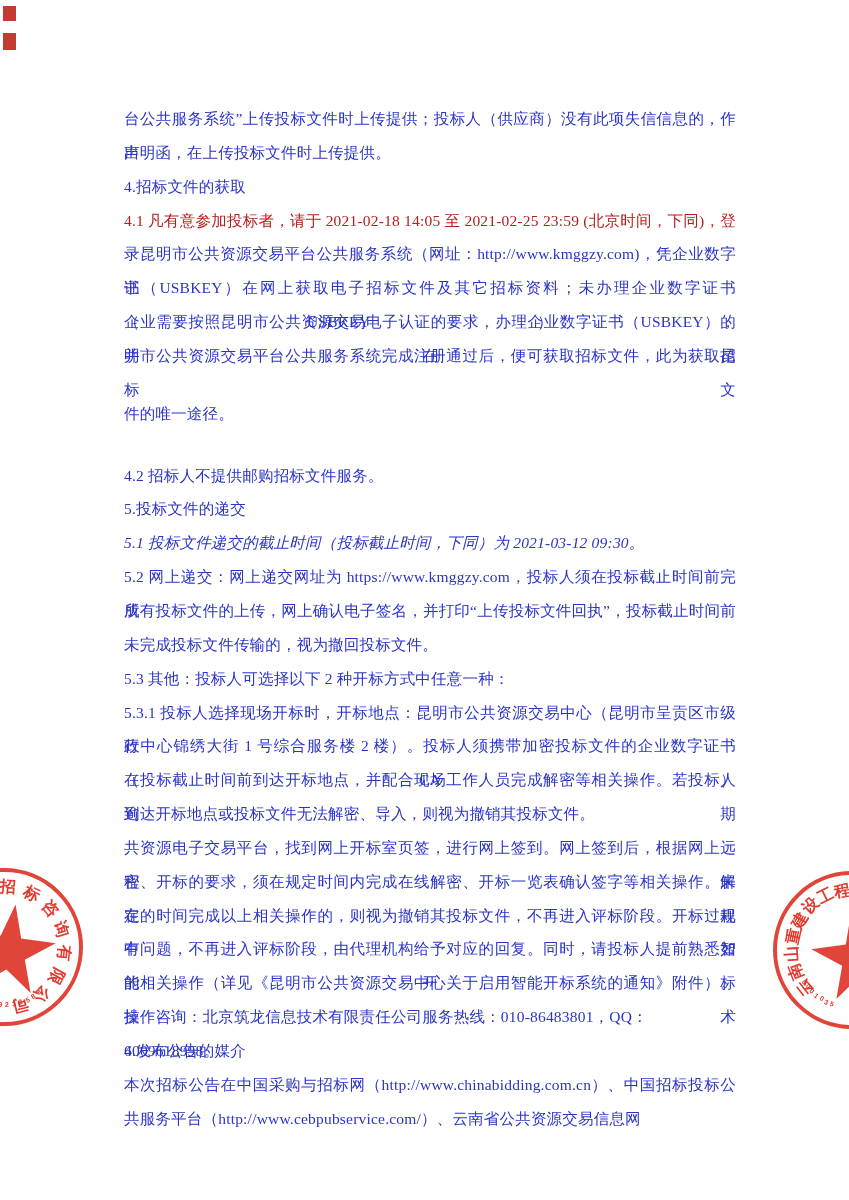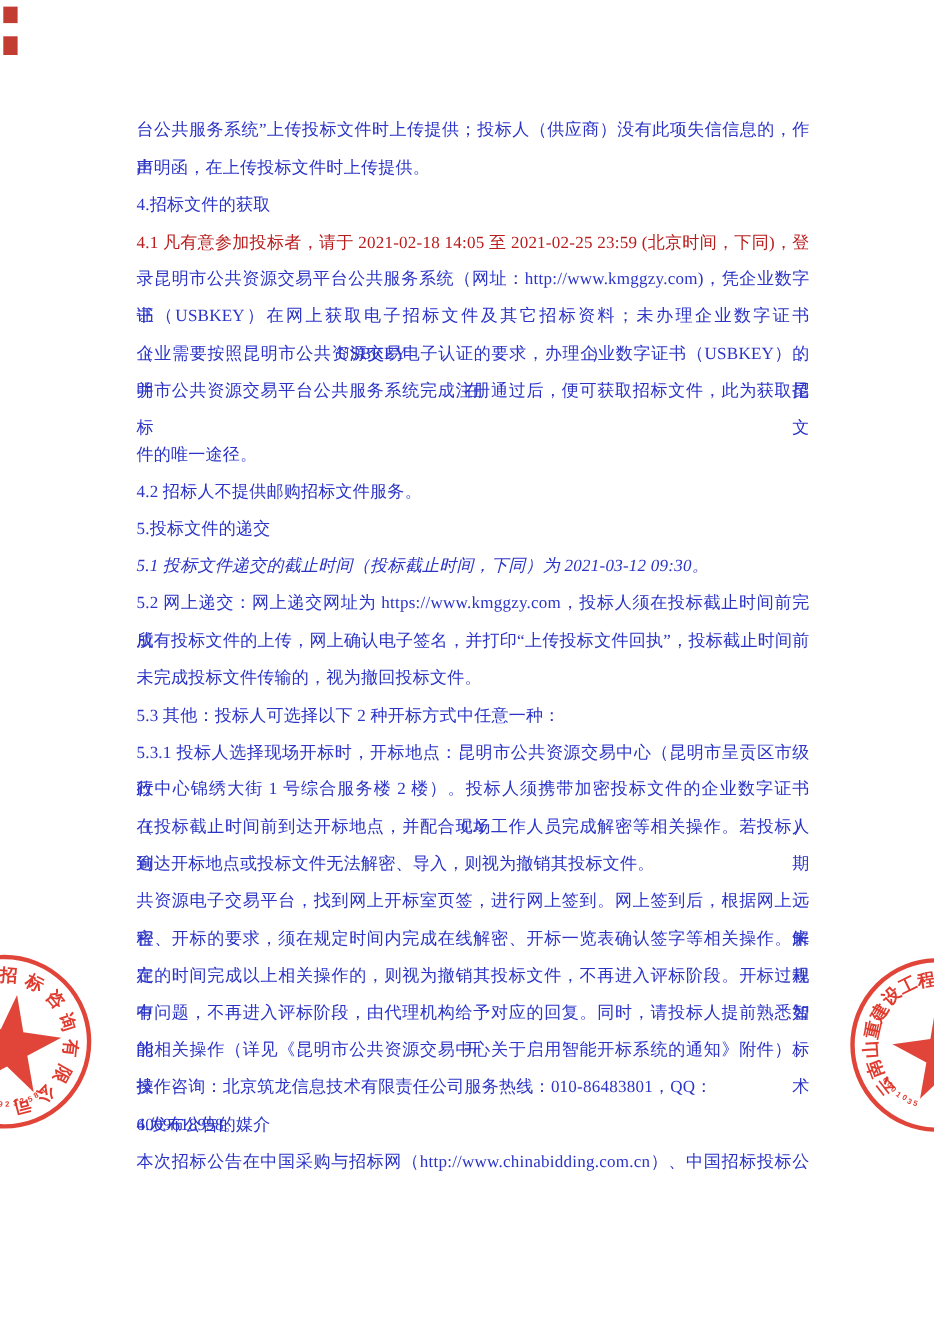--- a/index.html
+++ b/index.html
@@ -58,39 +58,40 @@
 <div class="text-block" style="color: rgb(43, 52, 198);">
     <div class="doc-line justified" style="color: rgb(43, 52, 198);">台公共服务系统”上传投标文件时上传提供；投标人（供应商）没有此项失信信息的，作出</div>
     <div class="doc-line" style="color: rgb(43, 52, 198);">声明函，在上传投标文件时上传提供。</div>
     <div class="doc-line" style="color: rgb(43, 52, 198);">4.招标文件的获取</div>
     <div class="doc-line justified" style="color: #b91c1c;">4.1 凡有意参加投标者，请于 2021-02-18 14:05 至 2021-02-25 23:59 (北京时间，下同)，登</div>
     <div class="doc-line justified" style="color: rgb(43, 52, 198);">录昆明市公共资源交易平台公共服务系统（网址：http://www.kmggzy.com)，凭企业数字证</div>
     <div class="doc-line justified" style="color: rgb(43, 52, 198);">书（USBKEY）在网上获取电子招标文件及其它招标资料；未办理企业数字证书（USBKEY）的</div>
     <div class="doc-line justified" style="color: rgb(43, 52, 198);">企业需要按照昆明市公共资源交易电子认证的要求，办理企业数字证书（USBKEY），并在昆</div>
     <div class="doc-line justified" style="color: rgb(43, 52, 198);">明市公共资源交易平台公共服务系统完成注册通过后，便可获取招标文件，此为获取招标文</div>
     <div class="doc-line" style="color: rgb(43, 52, 198); margin-top: 24px;">件的唯一途径。</div>
-    <div class="doc-line" style="color: rgb(43, 52, 198);">4.2 招标人不提供邮购招标文件服务。</div>
+    <div class="doc-line" style="color: rgb(43, 52, 198); margin-top: 28px;">4.2 招标人不提供邮购招标文件服务。</div>
     <div class="doc-line" style="color: rgb(43, 52, 198);">5.投标文件的递交</div>
     <div class="doc-line" style="color: rgb(43, 52, 198); font-style: italic;">5.1 投标文件递交的截止时间（投标截止时间，下同）为 2021-03-12 09:30。</div>
     <div class="doc-line justified" style="color: rgb(43, 52, 198);">5.2 网上递交：网上递交网址为 https://www.kmggzy.com，投标人须在投标截止时间前完成</div>
     <div class="doc-line justified" style="color: rgb(43, 52, 198);">所有投标文件的上传，网上确认电子签名，并打印“上传投标文件回执”，投标截止时间前</div>
     <div class="doc-line" style="color: rgb(43, 52, 198);">未完成投标文件传输的，视为撤回投标文件。</div>
     <div class="doc-line" style="color: rgb(43, 52, 198);">5.3 其他：投标人可选择以下 2 种开标方式中任意一种：</div>
     <div class="doc-line justified" style="color: rgb(43, 52, 198);">5.3.1 投标人选择现场开标时，开标地点：昆明市公共资源交易中心（昆明市呈贡区市级行</div>
     <div class="doc-line justified" style="color: rgb(43, 52, 198);">政中心锦绣大街 1 号综合服务楼 2 楼）。投标人须携带加密投标文件的企业数字证书（CA）</div>
     <div class="doc-line justified" style="color: rgb(43, 52, 198);">在投标截止时间前到达开标地点，并配合现场工作人员完成解密等相关操作。若投标人逾期</div>
     <div class="doc-line" style="color: rgb(43, 52, 198);">到达开标地点或投标文件无法解密、导入，则视为撤销其投标文件。</div>
     <div class="doc-line justified" style="color: rgb(43, 52, 198);">共资源电子交易平台，找到网上开标室页签，进行网上签到。网上签到后，根据网上远程解</div>
     <div class="doc-line justified" style="color: rgb(43, 52, 198);">密、开标的要求，须在规定时间内完成在线解密、开标一览表确认签字等相关操作。未在规</div>
     <div class="doc-line justified" style="color: rgb(43, 52, 198);">定的时间完成以上相关操作的，则视为撤销其投标文件，不再进入评标阶段。开标过程中如</div>
     <div class="doc-line justified" style="color: rgb(43, 52, 198);">有问题，不再进入评标阶段，由代理机构给予对应的回复。同时，请投标人提前熟悉智能开标</div>
     <div class="doc-line justified" style="color: rgb(43, 52, 198);">的相关操作（详见《昆明市公共资源交易中心关于启用智能开标系统的通知》附件）。技术</div>
     <div class="doc-line" style="color: rgb(43, 52, 198);">操作咨询：北京筑龙信息技术有限责任公司服务热线：010-86483801，QQ：4009618998。</div>
     <div class="doc-line" style="color: rgb(43, 52, 198);">6.发布公告的媒介</div>
     <div class="doc-line justified" style="color: rgb(43, 52, 198);">本次招标公告在中国采购与招标网（http://www.chinabidding.com.cn）、中国招标投标公</div>
+    <div class="doc-line" style="color: rgb(43, 52, 198);">共服务平台（http://www.cebpubservice.com/）、云南省公共资源交易信息网</div>
   </div>
 
 <div class="seal">
   <div class="seal-ring" style="left: -75px; top: 868px; border-color: rgb(221, 43, 30);"></div>
   <div class="seal-star" style="left: -38px; top: 904px; transform: rotate(8deg); background: rgb(221, 43, 30);"></div>
   <div id="left-arc">
       <span class="seal-char" style="left: -0.744855px; top: 877.149px; width: 18px; height: 18px; text-align: center; color: rgb(221, 43, 30); transform: rotate(4deg);">招</span>
       <span class="seal-char" style="left: 22.6934px; top: 883.649px; width: 18px; height: 18px; text-align: center; color: rgb(221, 43, 30); transform: rotate(27deg);">标</span>
       <span class="seal-char" style="left: 41.7287px; top: 898.79px; width: 18px; height: 18px; text-align: center; color: rgb(221, 43, 30); transform: rotate(50deg);">咨</span>
       <span class="seal-char" style="left: 53.3346px; top: 920.165px; width: 18px; height: 18px; text-align: center; color: rgb(221, 43, 30); transform: rotate(73deg);">询</span>

